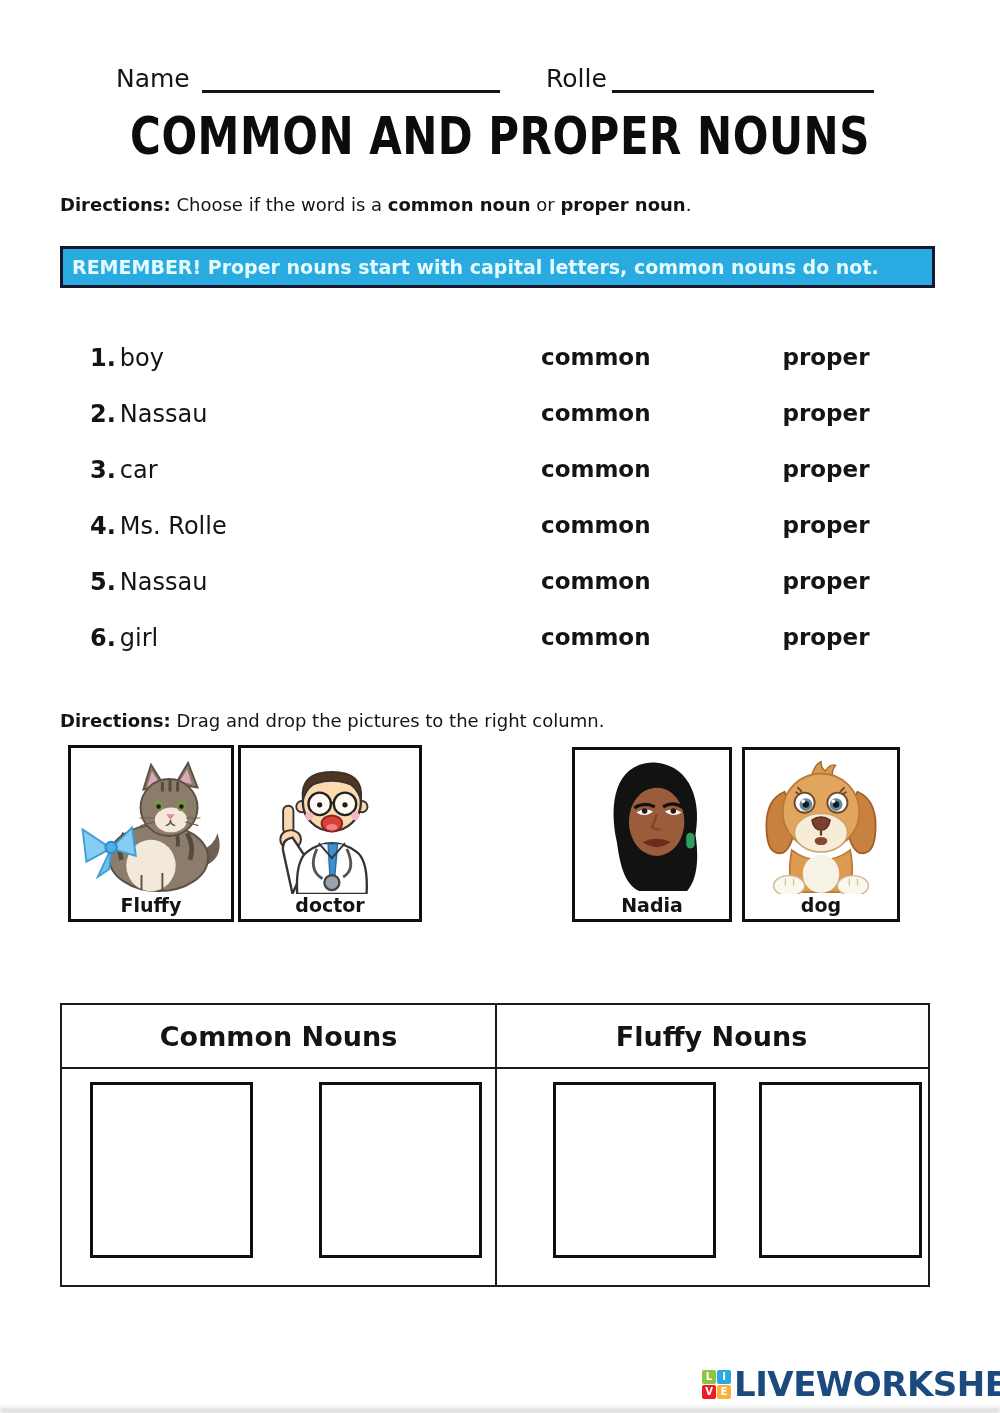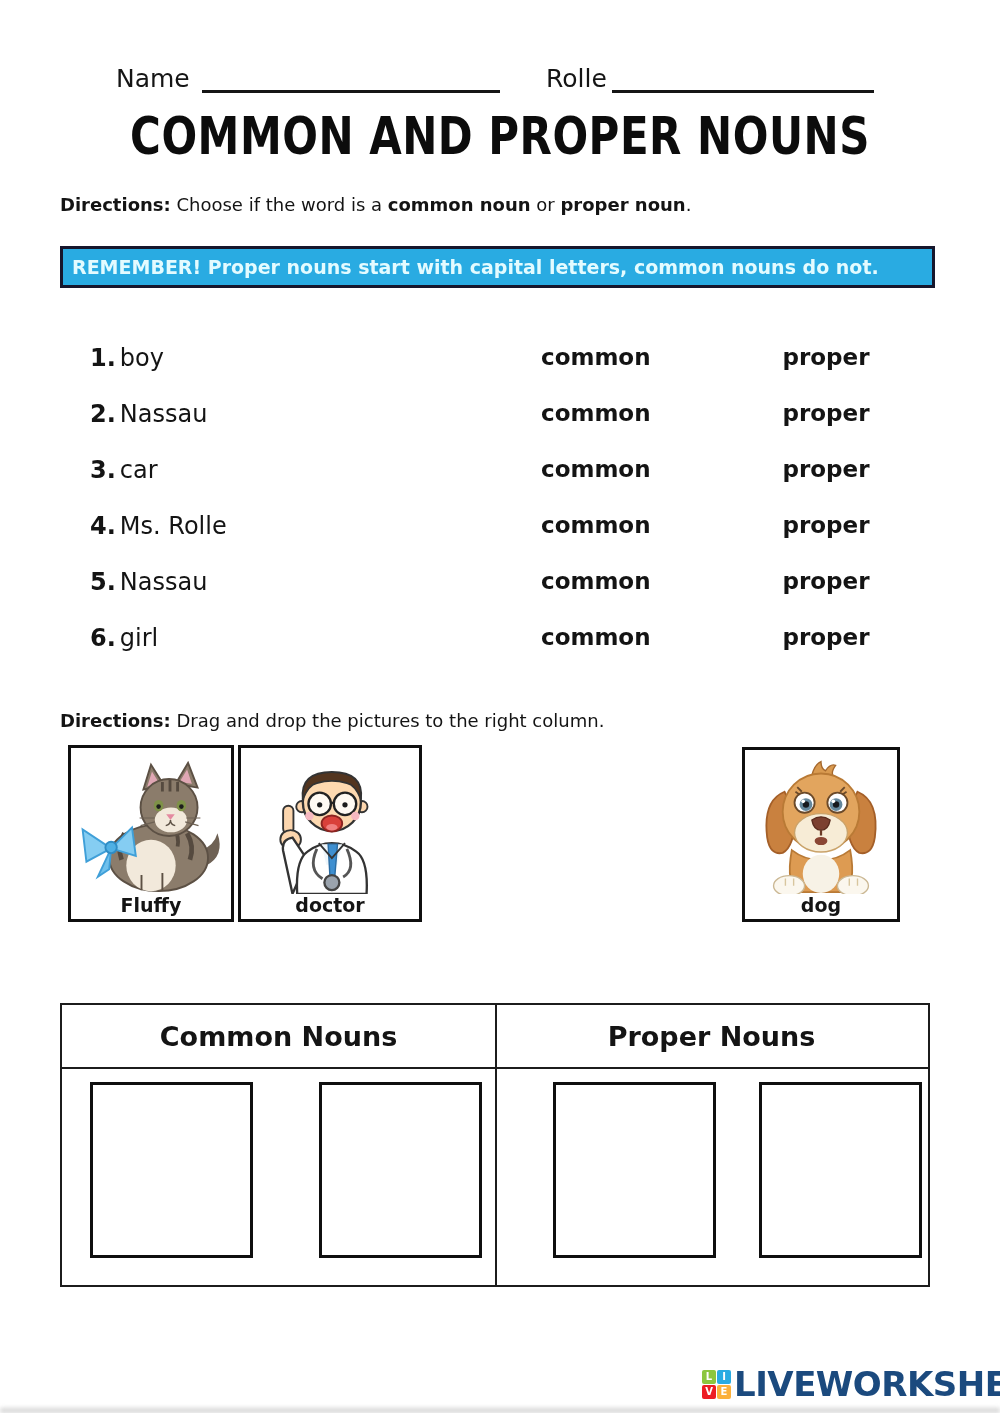--- a/index.html
+++ b/index.html
@@ -181,20 +181,39 @@
           <circle cx="96" cy="55" r="2.8" fill="#1c1c1c"></circle>
         <circle cx="58" cy="67" r="4.5" fill="#f6b8c0"></circle>
           <circle cx="107" cy="67" r="4.5" fill="#f6b8c0"></circle>
         <ellipse cx="82" cy="75" rx="11" ry="8.5" fill="#d9403a" stroke="#8c2420" stroke-width="2"></ellipse>
         <ellipse cx="82" cy="79" rx="6" ry="3.5" fill="#f08080"></ellipse>
       </svg>
     </div>
     <div class="card-label">doctor</div>
   </div>
 
+  <div class="card" id="card-nadia">
+    <div class="card-img">
+      <svg viewBox="0 0 160 150" width="148" height="139">
+        <path d="M80,8 C40,10 33,52 42,94 C46,124 52,140 66,147 L118,147 C129,134 131,112 127,86 C135,42 116,8 80,8 Z" fill="#121212"></path>
+        <ellipse cx="85" cy="72" rx="30" ry="37" fill="#9a5c3b"></ellipse>
+        <path d="M54,52 Q58,22 86,20 Q113,22 117,50 Q100,34 84,35 Q66,37 54,52 Z" fill="#121212"></path>
+        <path d="M61,57 q11,-7 22,-1" stroke="#111" stroke-width="3.5" fill="none"></path>
+        <path d="M63,62 q9,-6 18,-1 q-8,7 -18,1 Z" fill="#fff"></path>
+        <circle cx="72" cy="60.5" r="3" fill="#241710"></circle>
+        <path d="M92,56 q11,-7 22,1" stroke="#111" stroke-width="3.5" fill="none"></path>
+        <path d="M94,61 q9,-5 18,1 q-10,6 -18,-1 Z" fill="#fff"></path>
+        <circle cx="103" cy="60.5" r="3" fill="#241710"></circle>
+        <path d="M85,64 q-3,10 -5,14 q3,3 9,2" stroke="#7a452a" stroke-width="2.5" fill="none"></path>
+        <path d="M70,94 q15,-7 30,0 q-15,11 -30,0 Z" fill="#6e2a1e"></path>
+        <rect x="117" y="84" width="9" height="17" rx="4.5" fill="#2e9e5b"></rect>
+      </svg>
+    </div>
+    <div class="card-label">Nadia</div>
+  </div>
 
   <div class="card" id="card-dog">
     <div class="card-img">
       <svg viewBox="0 0 160 150" width="146" height="137">
         <path d="M40,38 Q16,48 21,88 Q24,108 38,105 Q51,98 52,64 Z" fill="#c9813f" stroke="#a45f28" stroke-width="2"></path>
         <path d="M120,38 Q144,48 139,88 Q136,108 122,105 Q109,98 108,64 Z" fill="#c9813f" stroke="#a45f28" stroke-width="2"></path>
         <path d="M70,20 q3,-12 10,-15 q0,8 5,10 q5,-8 11,-6 q-5,7 -3,11 Z" fill="#d99a50" stroke="#a5672c" stroke-width="1.5"></path>
         <circle cx="80" cy="60" r="42" fill="#e2a55e" stroke="#b97a35" stroke-width="2"></circle>
         <path d="M52,38 l6,4 M108,38 l-6,4 M54,33 l5,5 M106,33 l-5,5" stroke="#6b4a2a" stroke-width="2"></path>
         <circle cx="62" cy="50" r="11" fill="#fff" stroke="#6b4a2a" stroke-width="2"></circle>
@@ -215,21 +234,21 @@
         <ellipse cx="115" cy="141" rx="17" ry="11" fill="#fbf7ee" stroke="#cbb894" stroke-width="1.5"></ellipse>
         <path d="M41,133 v8 M50,133 v8 M111,133 v8 M120,133 v8" stroke="#d8c69e" stroke-width="1.5"></path>
       </svg>
     </div>
     <div class="card-label">dog</div>
   </div>
 
   <div class="sort-table">
     <div class="sort-headers">
       <div class="sort-header">Common Nouns</div>
-      <div class="sort-header">Proper Nouns</div>
+      <div class="sort-header">Fluffy Nouns</div>
     </div>
     <div class="sort-divider"></div>
     <div class="drop-zone" id="drop-zone-1"></div>
     <div class="drop-zone" id="drop-zone-2"></div>
     <div class="drop-zone" id="drop-zone-3"></div>
     <div class="drop-zone" id="drop-zone-4"></div>
   </div>
 
   <div class="logo">
     <div class="logo-tiles">

